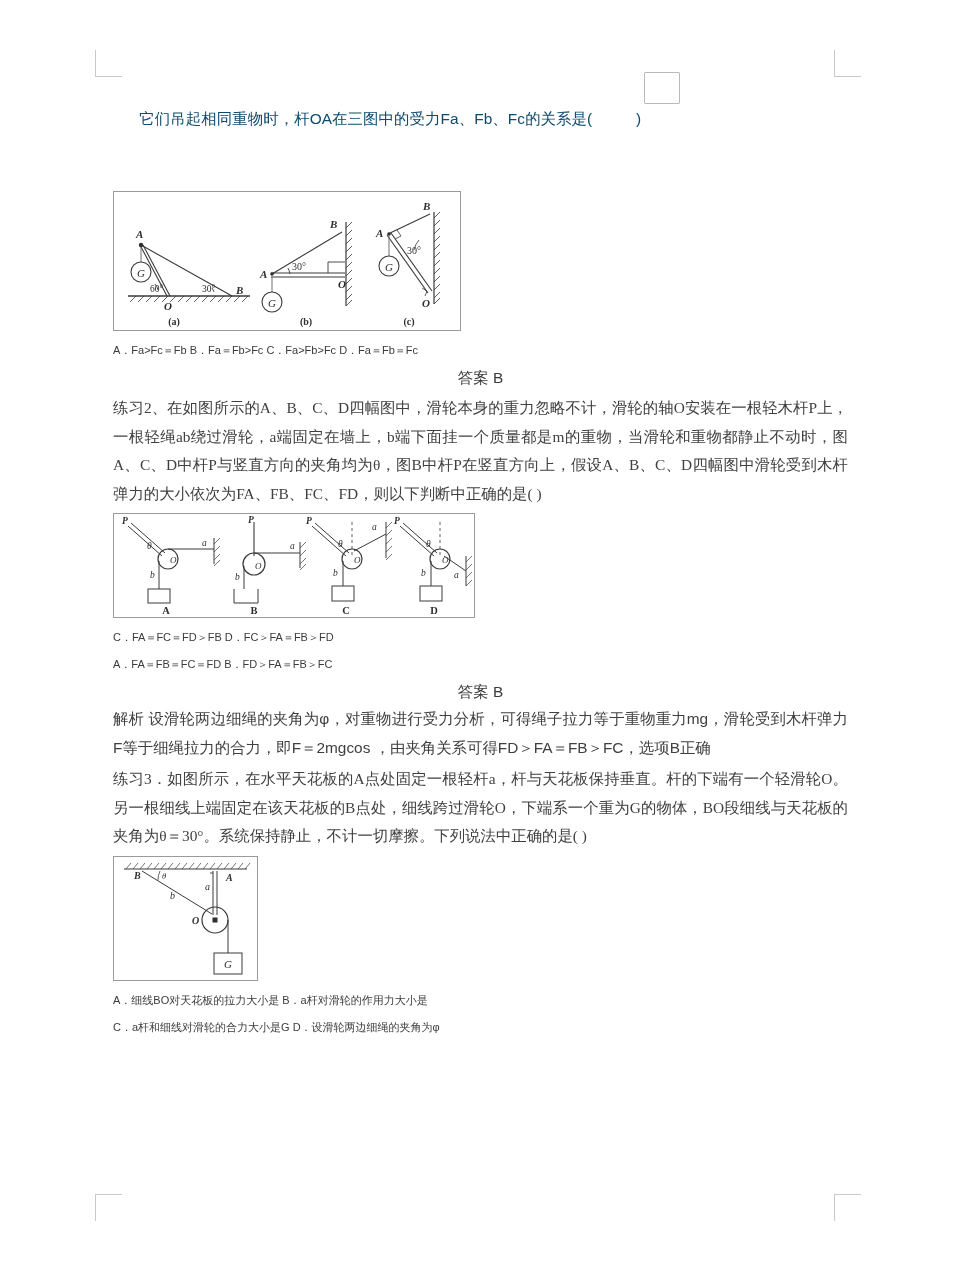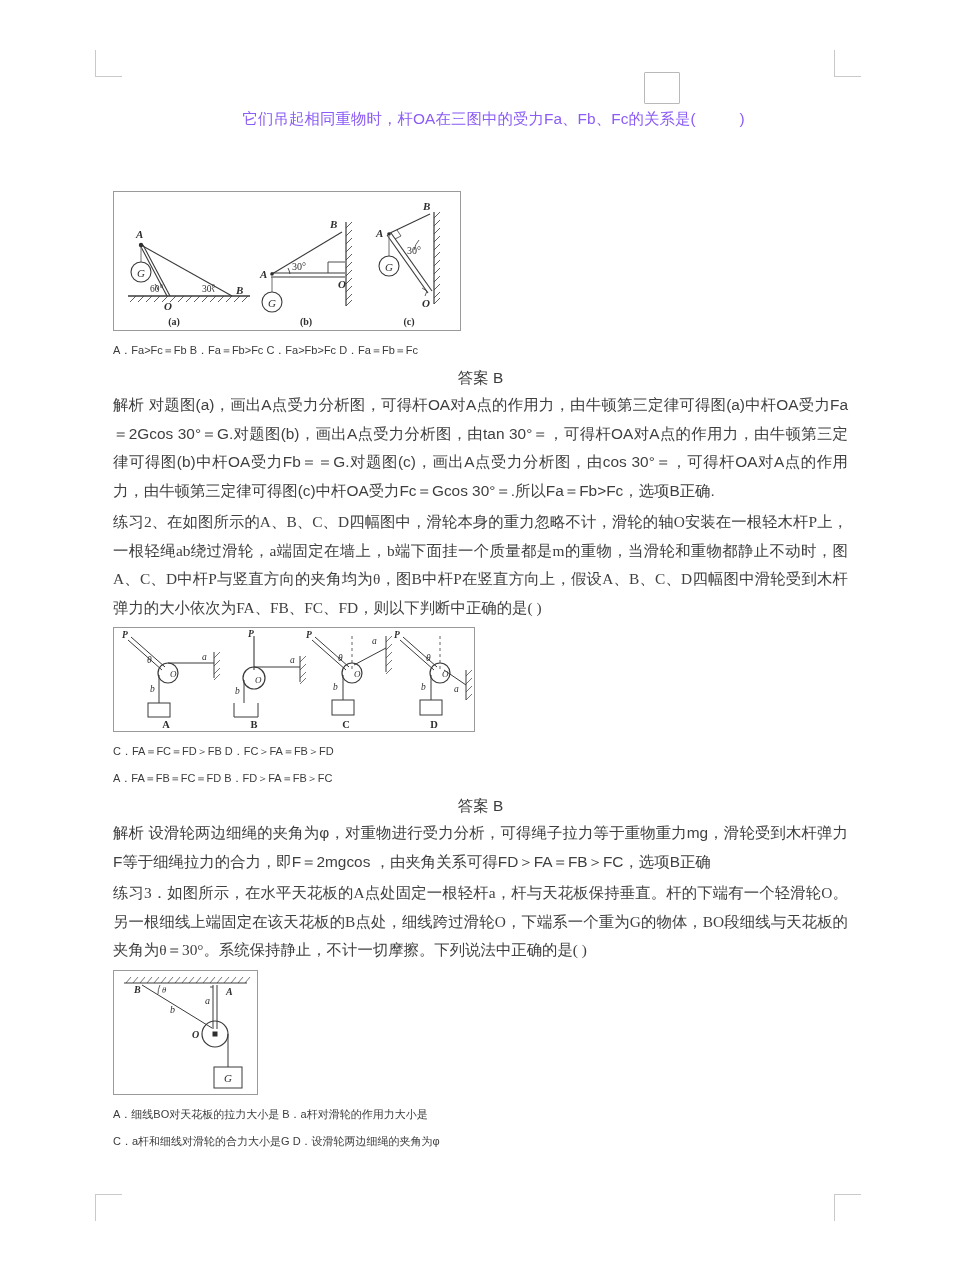--- a/index.html
+++ b/index.html
@@ -38,24 +38,23 @@
 
   .content {
     position: absolute;
     left: 113px;
     top: 78px;
     width: 735px;
   }
   .line {
     font-size: 15.4px;
     line-height: 27px;
-    color: #8b5cf6;
+    color: #0c4a6e;
     letter-spacing: 0.1px;
     white-space: pre-wrap;
-    text-align: center;
   }
   .para {
     font-size: 15.4px;
     line-height: 28.5px;
     color: #3f3f3f;
     text-align: justify;
     text-justify: inter-character;
     margin: 0;
   }
   .q-line { margin-bottom: 2px; position: relative; }
@@ -215,21 +214,20 @@
           <text x="262" y="45" font-size="11" font-style="italic" font-weight="bold" font-family="'Liberation Serif',serif" fill="#2e2e2e">A</text>
           <text x="309" y="18" font-size="11" font-style="italic" font-weight="bold" font-family="'Liberation Serif',serif" fill="#2e2e2e">B</text>
           <text x="308" y="115" font-size="11" font-style="italic" font-weight="bold" font-family="'Liberation Serif',serif" fill="#2e2e2e">O</text>
           <text x="295" y="133" font-size="10" font-weight="bold" font-family="'Liberation Serif',serif" text-anchor="middle" fill="#2e2e2e">(c)</text>
         </svg>
       </div>
     </div>
 
     <div class="opt-line">A．Fa&gt;Fc＝Fb  B．Fa＝Fb&gt;Fc   C．Fa&gt;Fb&gt;Fc  D．Fa＝Fb＝Fc</div>
     <div class="ans-line">答案  B</div>
-    <p class="para">解析  对题图(a)，画出A点受力分析图，可得杆OA对A点的作用力，由牛顿第三定律可得图(a)中杆OA受力Fa＝2Gcos  30°＝G.对题图(b)，画出A点受力分析图，由tan  30°＝，可得杆OA对A点的作用力，由牛顿第三定律可得图(b)中杆OA受力Fb＝＝G.对题图(c)，画出A点受力分析图，由cos   30°＝，可得杆OA对A点的作用力，由牛顿第三定律可得图(c)中杆OA受力Fc＝Gcos 30°＝.所以Fa＝Fb&gt;Fc，选项B正确.</p>
 
     <p class="para sect">练习2、在如图所示的A、B、C、D四幅图中，滑轮本身的重力忽略不计，滑轮的轴O安装在一根轻木杆P上，一根轻绳ab绕过滑轮，a端固定在墙上，b端下面挂一个质量都是m的重物，当滑轮和重物都静止不动时，图A、C、D中杆P与竖直方向的夹角均为θ，图B中杆P在竖直方向上，假设A、B、C、D四幅图中滑轮受到木杆弹力的大小依次为FA、FB、FC、FD，则以下判断中正确的是(  )</p>
 
     <div class="fig-wrap">
       <div class="fig-box" style="width:362px;height:105px;">
         <svg width="360" height="103" viewBox="0 0 360 103">
 
           <line x1="14" y1="12" x2="48" y2="42" stroke="#3a3a3a" stroke-width="1"></line>
           <line x1="17" y1="9" x2="51" y2="39" stroke="#3a3a3a" stroke-width="1"></line>
 

